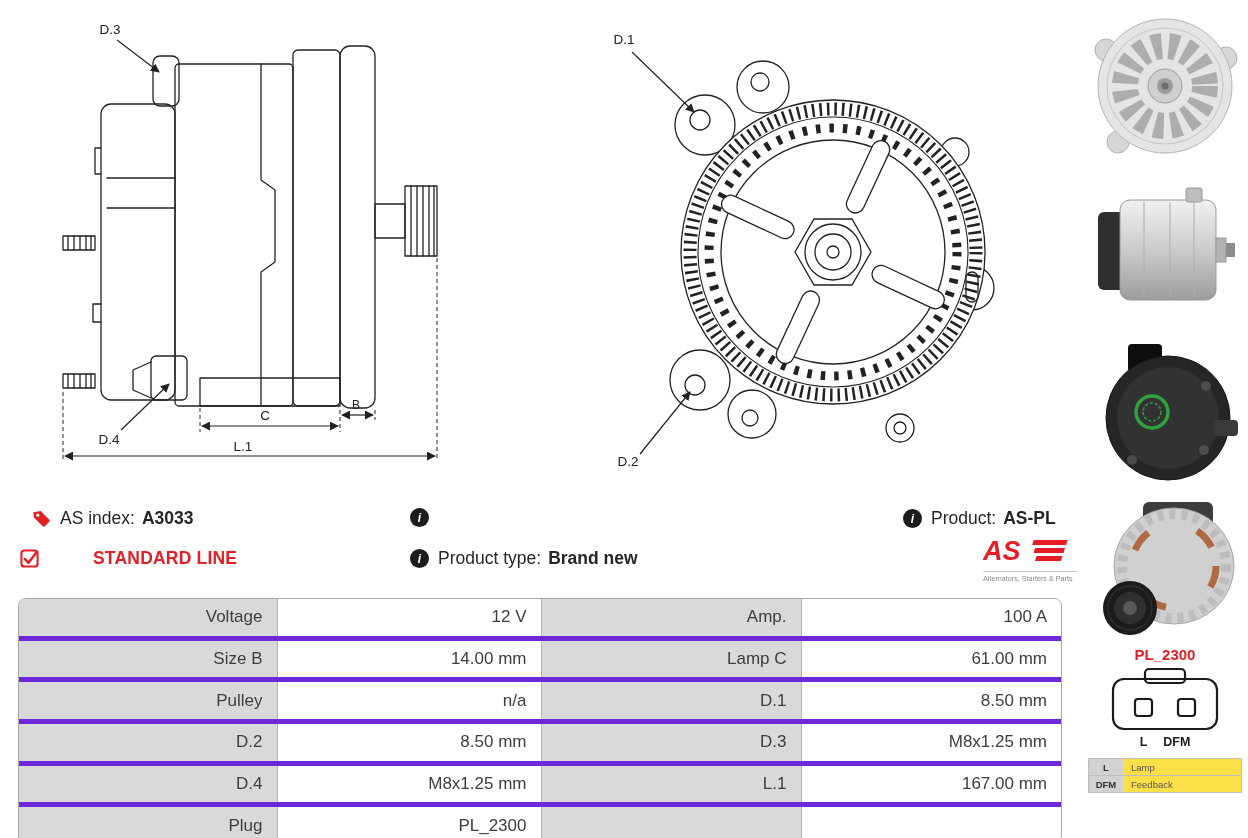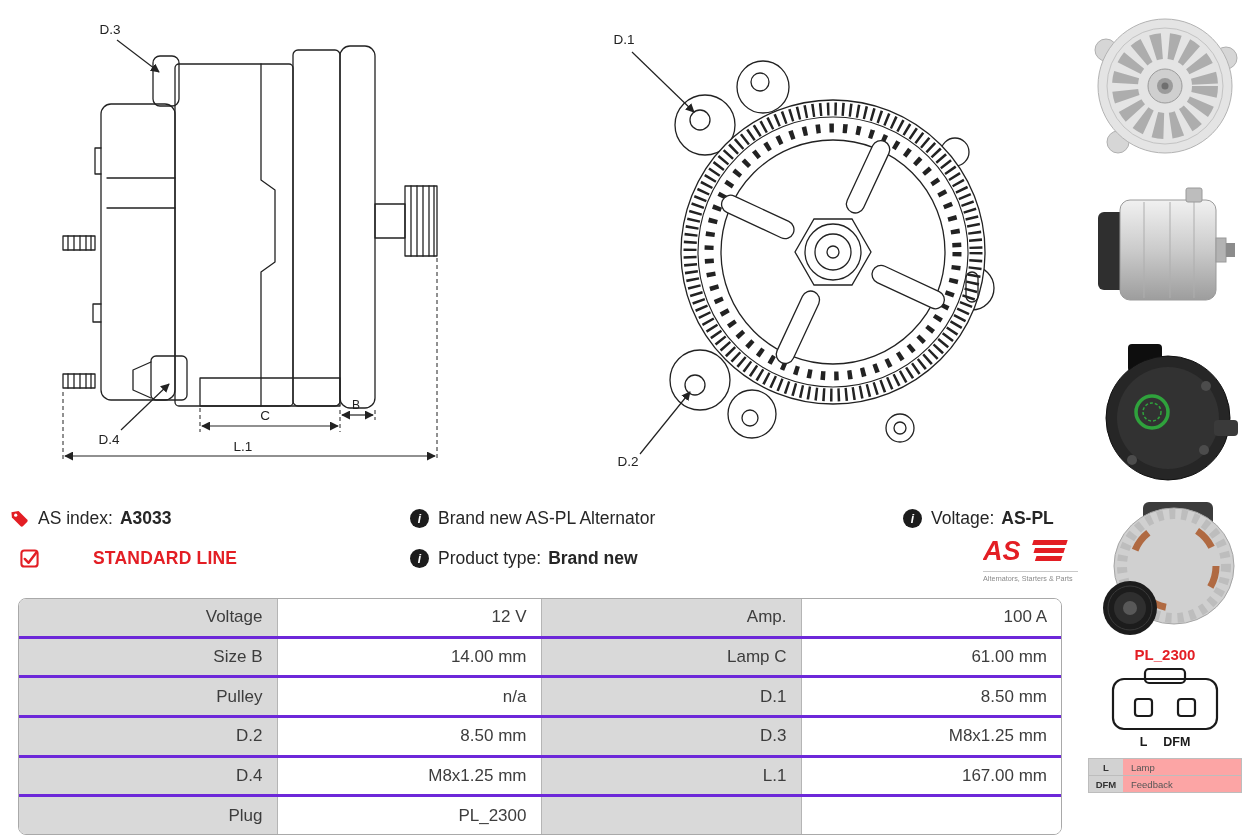--- a/index.html
+++ b/index.html
@@ -32,27 +32,27 @@
   .p4{left:1088px;top:496px;width:156px;height:146px;}
 
   
   .plug-block{left:1088px;top:646px;width:154px;text-align:center;}
   .plug-name{color:#e31e24;font-weight:bold;font-size:15px;margin-bottom:2px;}
   .pin-labels{display:flex;justify-content:center;gap:16px;font-weight:bold;font-size:12.5px;color:#1a1a1a;margin-top:-2px;}
   .legend{margin-top:9px;border:1px solid #bdbdbd;}
   .legend-row{display:flex;height:16px;border-top:1px solid #bdbdbd;font-size:9.5px;align-items:stretch;}
   .legend-row:first-child{border-top:none;}
   .legend-key{width:34px;background:#d2d2d2;font-weight:bold;display:flex;align-items:center;justify-content:center;color:#333;}
-  .legend-val{flex:1;background:#fca5a5;display:flex;align-items:center;padding-left:8px;color:#555;}
+  .legend-val{flex:1;background:#fde047;display:flex;align-items:center;padding-left:8px;color:#555;}
 
   
   .spec-table{left:18px;top:598px;width:1042px;border:1px solid #a9a9a9;border-radius:8px;overflow:hidden;background:#fff;}
   .spec-table table{border-collapse:collapse;width:100%;table-layout:fixed;}
   .spec-table td{height:36.7px;font-size:17px;color:#3d3d3d;text-align:right;padding:0 14px 0 4px;
-    border-top:3px solid #6d28d9;border-left:1px solid #b5b5b5;overflow:hidden;}
+    border-top:5px solid #6d28d9;border-left:1px solid #b5b5b5;overflow:hidden;}
   .spec-table tr:first-child td{border-top:none;}
   .spec-table td:first-child{border-left:none;}
   .spec-table td.lbl{background:#d9d9d9;}
   .spec-table td.val{background:#fff;}
 </style>
 </head>
 <body>
 
 <div class="page">
 
@@ -239,51 +239,50 @@
       <ellipse cx="86" cy="70" rx="60" ry="58" fill="#d0d0d0" stroke="#a5a5a5"></ellipse>
       <circle cx="86" cy="70" r="52" fill="none" stroke="#bdbdbd" stroke-width="10" stroke-dasharray="6 6"></circle>
       <circle cx="86" cy="70" r="42" fill="none" stroke="#b06a42" stroke-width="7" stroke-dasharray="22 52"></circle>
       <circle cx="42" cy="112" r="27" fill="#1c1c1c"></circle>
       <circle cx="42" cy="112" r="22" fill="none" stroke="#3a3a3a"></circle>
       <circle cx="42" cy="112" r="16" fill="#2f2f2f"></circle>
       <circle cx="42" cy="112" r="7" fill="#585858"></circle>
     </svg>
   </div>
 
-  <div class="info-item" style="left:10px;top:508px;">
+  <div class="info-item" style="left:32px;top:508px;">
     <svg class="ico" viewBox="0 0 20 20">
       <path d="M1.5,3.5 L9,2 L18,11 a2,2 0 0 1 0,2.8 L13.8,18 a2,2 0 0 1 -2.8,0 L2,9 Z" fill="#e31e24"></path>
       <circle cx="6" cy="6.5" r="1.7" fill="#fff"></circle>
     </svg>
     <span>AS index:</span>
     <b>A3033</b>
   </div>
 
   <div class="info-item" style="left:20px;top:548px;">
     <svg class="ico" viewBox="0 0 20 20">
       <rect x="1.5" y="1.5" width="17" height="17" rx="3" fill="none" stroke="#e31e24" stroke-width="2.2"></rect>
       <path d="M5,10.5 L9,14.5 L17,4" fill="none" stroke="#e31e24" stroke-width="2.6" stroke-linecap="round" stroke-linejoin="round"></path>
     </svg>
     <span class="red-bold">STANDARD LINE</span>
   </div>
 
   <div class="info-item" style="left:410px;top:508px;">
     <span class="info-circle">i</span>
-    <span>Brand new AS-PL Alternator</span>
   </div>
 
   <div class="info-item" style="left:410px;top:548px;">
     <span class="info-circle">i</span>
     <span>Product type:</span>
     <b>Brand new</b>
   </div>
 
   <div class="info-item" style="left:903px;top:508px;">
     <span class="info-circle">i</span>
-    <span>Voltage:</span>
+    <span>Product:</span>
     <b>AS-PL</b>
   </div>
 
   <div class="abs logo-block">
     <svg width="95" height="30" viewBox="0 0 95 30">
       <text x="0" y="24" font-size="27" font-weight="bold" font-style="italic" fill="#e31e24">AS</text>
       <g fill="#e31e24" transform="skewX(-18)">
         <rect x="52" y="4" width="34" height="5"></rect>
         <rect x="56" y="12" width="30" height="5"></rect>
         <rect x="60" y="20" width="26" height="5"></rect>

